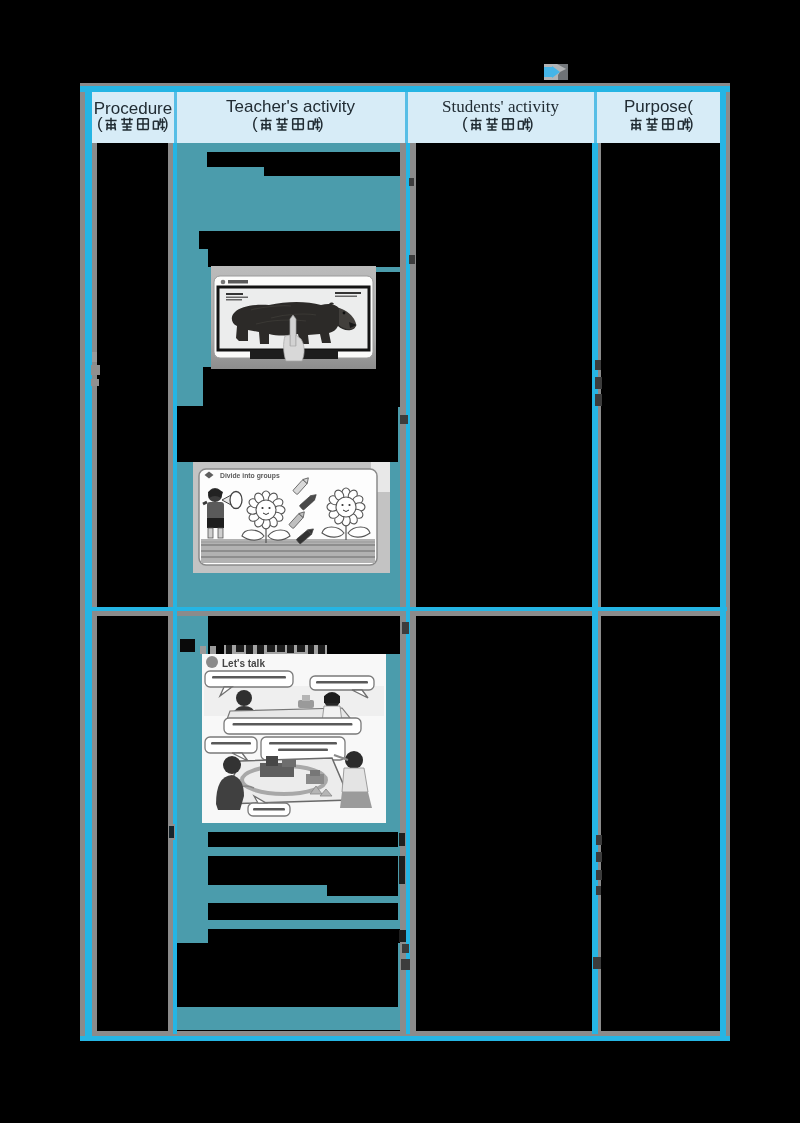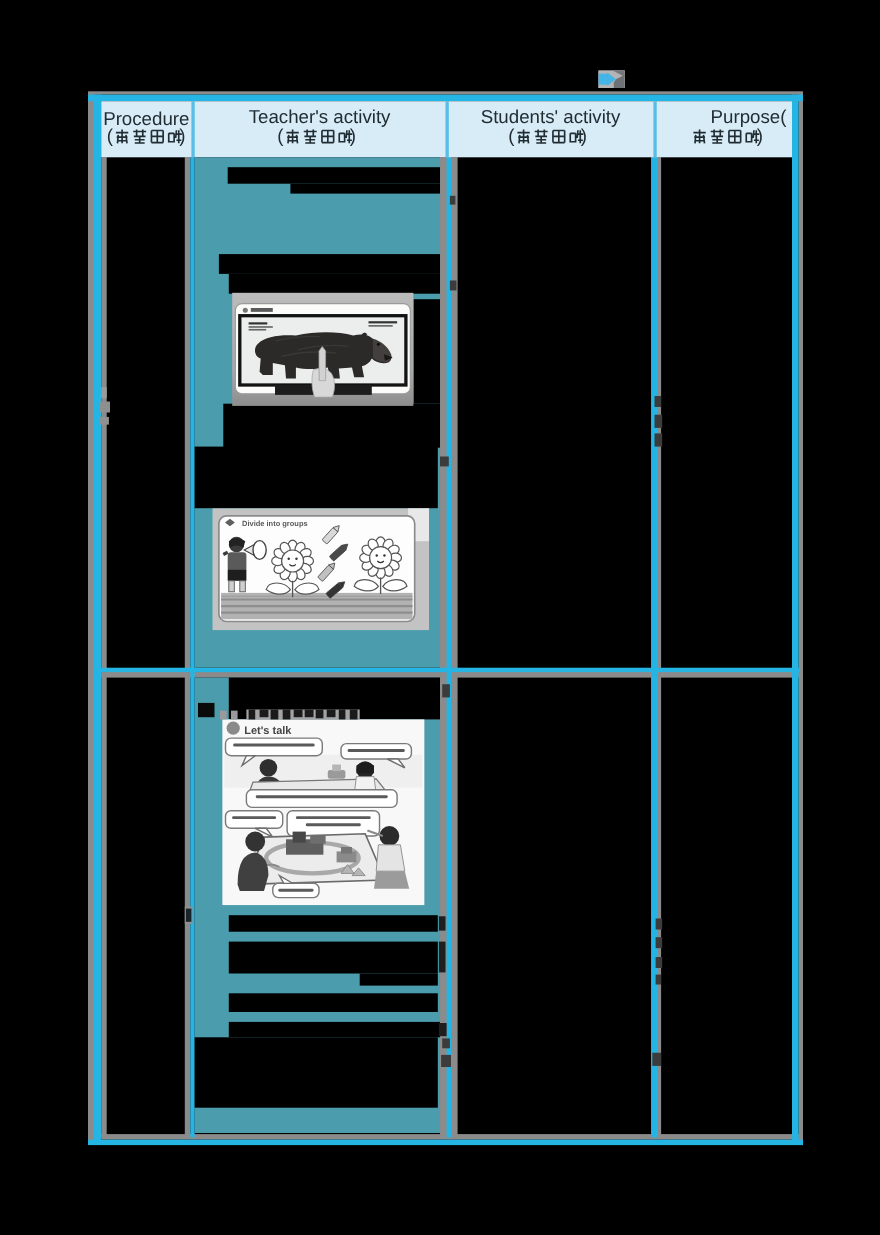--- a/index.html
+++ b/index.html
@@ -29,22 +29,22 @@
 <div style="position:absolute;left:172.5px;top:143px;width:4px;height:891px;background:#25b5e4;"></div>
 <div style="position:absolute;left:405.5px;top:143px;width:4px;height:891px;background:#25b5e4;"></div>
 <div style="position:absolute;left:592px;top:143px;width:6px;height:891px;background:#25b5e4;"></div>
 <div style="position:absolute;left:86px;top:607px;width:641px;height:4px;background:#25b5e4;"></div>
 <div style="position:absolute;left:92px;top:92px;width:628px;height:51px;background:#d7ecf7;"></div>
 <div style="position:absolute;left:174px;top:92px;width:2.5px;height:51px;background:#57bee6;"></div>
 <div style="position:absolute;left:405px;top:92px;width:2.5px;height:51px;background:#57bee6;"></div>
 <div style="position:absolute;left:594px;top:92px;width:2.5px;height:51px;background:#57bee6;"></div>
 <div class="hd" style="left:92px;top:99px;width:82px;">Procedure</div>
 <div class="hd" style="left:176px;top:97px;width:229px;">Teacher's activity</div>
-<div class="hd" style="left:409px;top:97px;width:183px;">Students' activity</div>
-<div class="hd" style="left:597px;top:97px;width:123px;margin-left:22px;">Purpose(</div>
+<div class="hd" style="left:409px;top:97px;width:183px;font-family:Liberation Serif, serif;">Students' activity</div>
+<div class="hd" style="left:597px;top:97px;width:123px;">Purpose(</div>
 <div style="position:absolute;left:97px;top:114px;color:#212c33;font-size:17px;">(</div>
 <svg style="position:absolute;left:104px;top:117px" width="64" height="14" viewBox="0 0 64 14">
     <path d="M1.4000000000000001 3.5H12.6 M7.0 0.84V13.299999999999999 M2.1 7.700000000000001H11.9 M3.08 10.92L10.92 10.92 M3.5 5.6000000000000005L2.8000000000000003 13.299999999999999 M10.5 5.6000000000000005L11.479999999999999 13.299999999999999" stroke="#212c33" stroke-width="1.5" fill="none"></path>
     <path d="M17.12 2.52H28.880000000000003 M20.2 0.7000000000000001V7.0 M25.799999999999997 0.7000000000000001V7.0 M17.68 7.0H28.32 M23.0 7.0V13.299999999999999 M18.52 10.08H27.479999999999997 M18.52 13.020000000000001H27.479999999999997" stroke="#212c33" stroke-width="1.5" fill="none"></path>
     <path d="M33.68 1.68H44.32 M33.68 1.68V12.6 M44.32 1.68V12.6 M33.68 12.6H44.32 M33.68 7.0H44.32 M39.0 1.68V12.6" stroke="#212c33" stroke-width="1.5" fill="none"></path>
     <path d="M49.4 4.2H54.3 M49.4 4.2V11.9H54.3V4.2 M56.4 1.4000000000000001L55.7 8.4 M55.7 4.8999999999999995H61.3 M58.5 1.4000000000000001V13.299999999999999 M56.4 10.5H60.88" stroke="#212c33" stroke-width="1.5" fill="none"></path>
   </svg>
 <div style="position:absolute;left:163px;top:114px;color:#212c33;font-size:17px;">)</div>
 <div style="position:absolute;left:252px;top:114px;color:#212c33;font-size:17px;">(</div>
 <svg style="position:absolute;left:259px;top:117px" width="64" height="14" viewBox="0 0 64 14">

